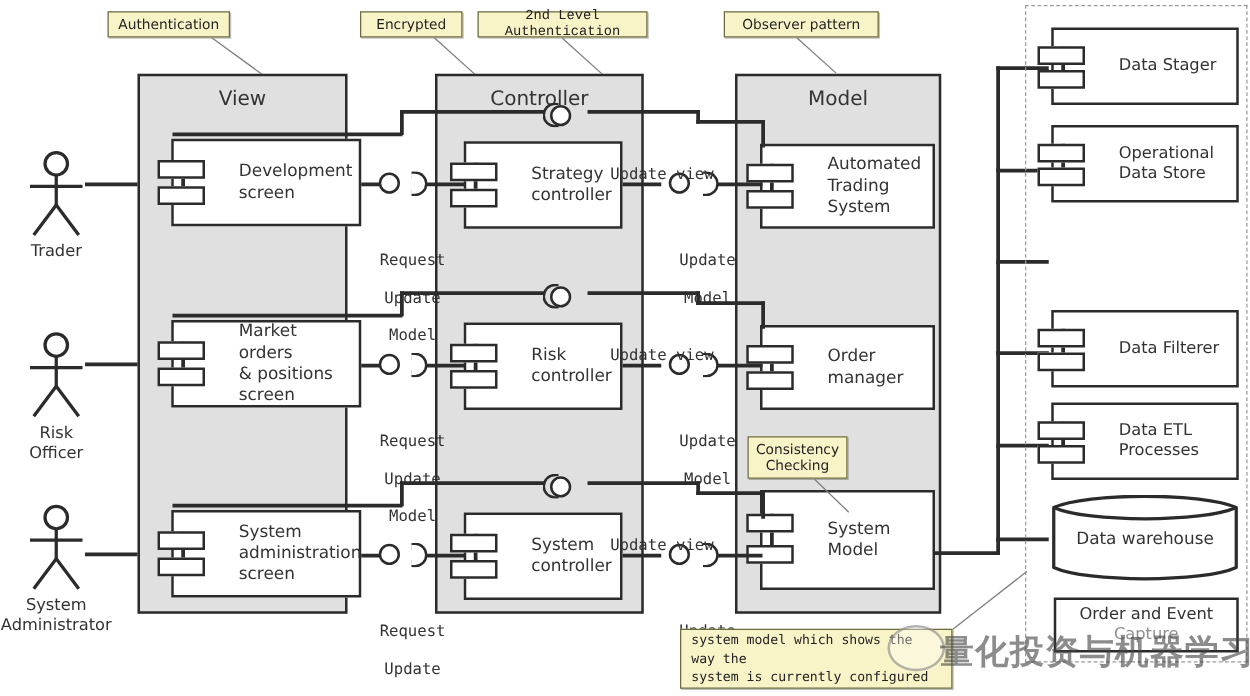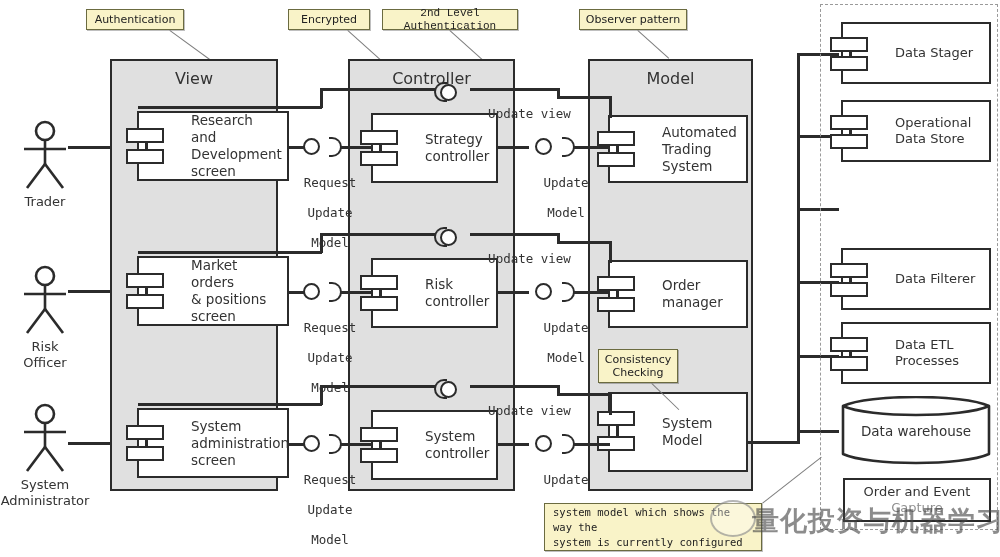--- a/index.html
+++ b/index.html
@@ -60,21 +60,21 @@
   .socket{
     position:absolute;width:13px;height:20px;box-sizing:border-box;
     border:2.5px solid #2b2b2b;border-left:none;border-radius:0 14px 14px 0;
     background:transparent;
   }
   .socket.left{
     border:2.5px solid #2b2b2b;border-right:none;border-radius:14px 0 0 14px;
   }
   .iflabel{
     position:absolute;font-family:"DejaVu Sans Mono",monospace;font-size:12.5px;
-    color:#333;line-height:15px;text-align:center;white-space:pre;
+    color:#333;line-height:15px;text-align:center;white-space:pre;margin-top:25px;
   }
   .iflabel.l{text-align:left;}
 
   
   .actor{position:absolute;width:70px;}
   .actor svg{display:block;}
   .actor-name{
     text-align:center;font-size:13px;color:#333;line-height:16px;margin-top:2px;
   }
 
@@ -116,21 +116,21 @@
   <div class="note" style="left:288px;top:9px;width:82px;height:21px;">
     <span>Encrypted</span>
   </div>
   <div class="leader" style="left:348px;top:30px;width:45px;transform:rotate(42deg);"></div>
 
   <div class="note" style="left:382px;top:9px;width:136px;height:21px;font-family:Liberation Mono, monospace;">
     <span>2nd Level Authentication</span>
   </div>
   <div class="leader" style="left:450px;top:30px;width:45px;transform:rotate(42deg);"></div>
 
-  <div class="note" style="left:579px;top:9px;width:108px;height:21px;">
+  <div class="note" style="left:579px;top:9px;width:124px;height:21px;">
     <span>Observer pattern</span>
   </div>
   <div class="leader" style="left:638px;top:30px;width:42px;transform:rotate(42deg);"></div>
 
   <div class="actor" style="left:10px;top:120px;">
     <svg width="70" height="72" viewBox="0 0 70 72">
       <circle cx="35" cy="11" r="9" fill="none" stroke="#2b2b2b" stroke-width="2.6"></circle>
       <line x1="35" y1="20" x2="35" y2="45" stroke="#2b2b2b" stroke-width="2.6"></line>
       <line x1="14" y1="29" x2="56" y2="29" stroke="#2b2b2b" stroke-width="2.6"></line>
       <line x1="35" y1="44" x2="17" y2="68" stroke="#2b2b2b" stroke-width="2.6"></line>
@@ -181,21 +181,20 @@
   <svg class="arrowhead" style="left:122px;top:434px;" width="16" height="18" viewBox="0 0 16 18">
       <polyline points="2,2 13,9 2,16" fill="none" stroke="#2b2b2b" stroke-width="2.6"></polyline>
     </svg>
 
   <div class="pkg" style="left:110px;top:59px;width:168px;height:432px;">
     <div class="pkg-title">View</div>
   </div>
 
   <div class="comp" style="left:137px;top:111px;width:152px;height:70px;">
     <div class="comp-label">
-      <div>Research and</div>
       <div>Development</div>
       <div>screen</div>
     </div>
     <div class="plugstem" style="top:22%;height:41%;"></div>
     <div class="plug top"></div>
     <div class="plug bot"></div>
   </div>
 
   <div class="comp" style="left:137px;top:256px;width:152px;height:70px;">
     <div class="comp-label">

